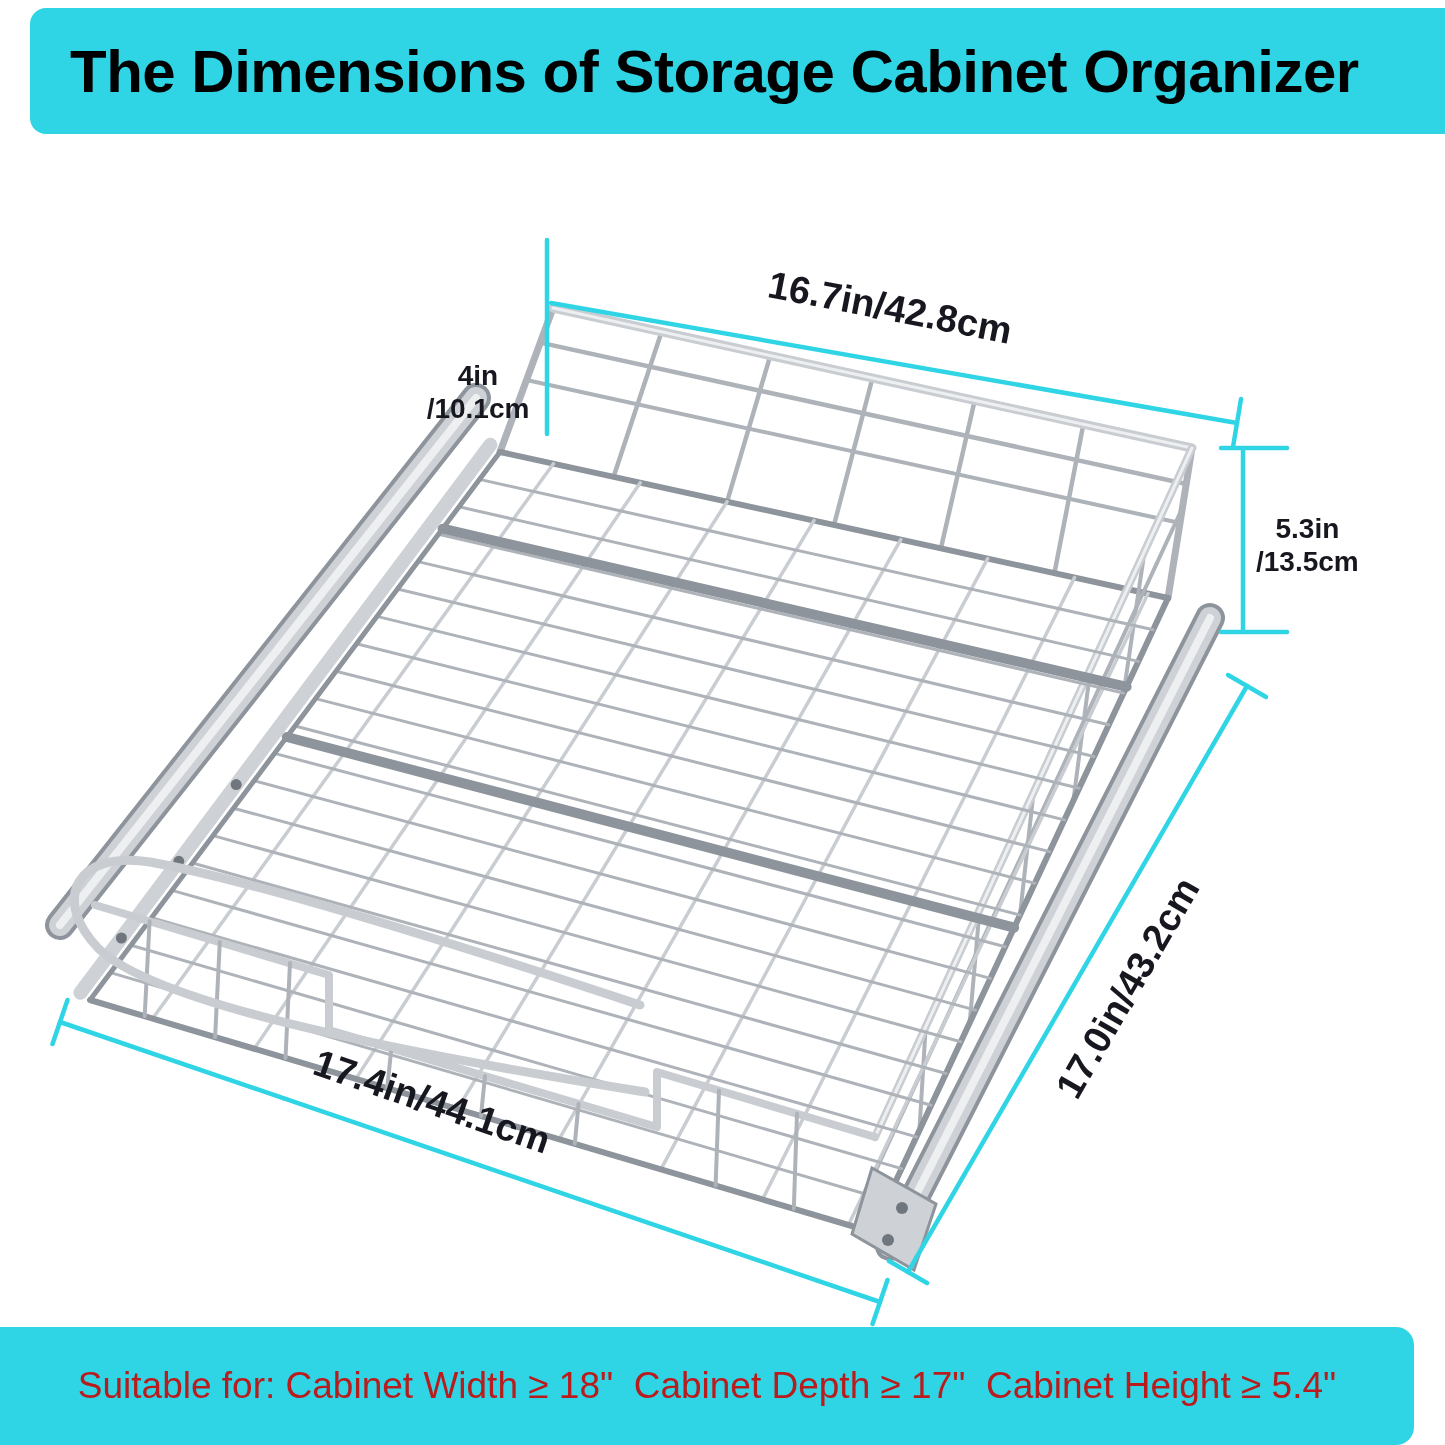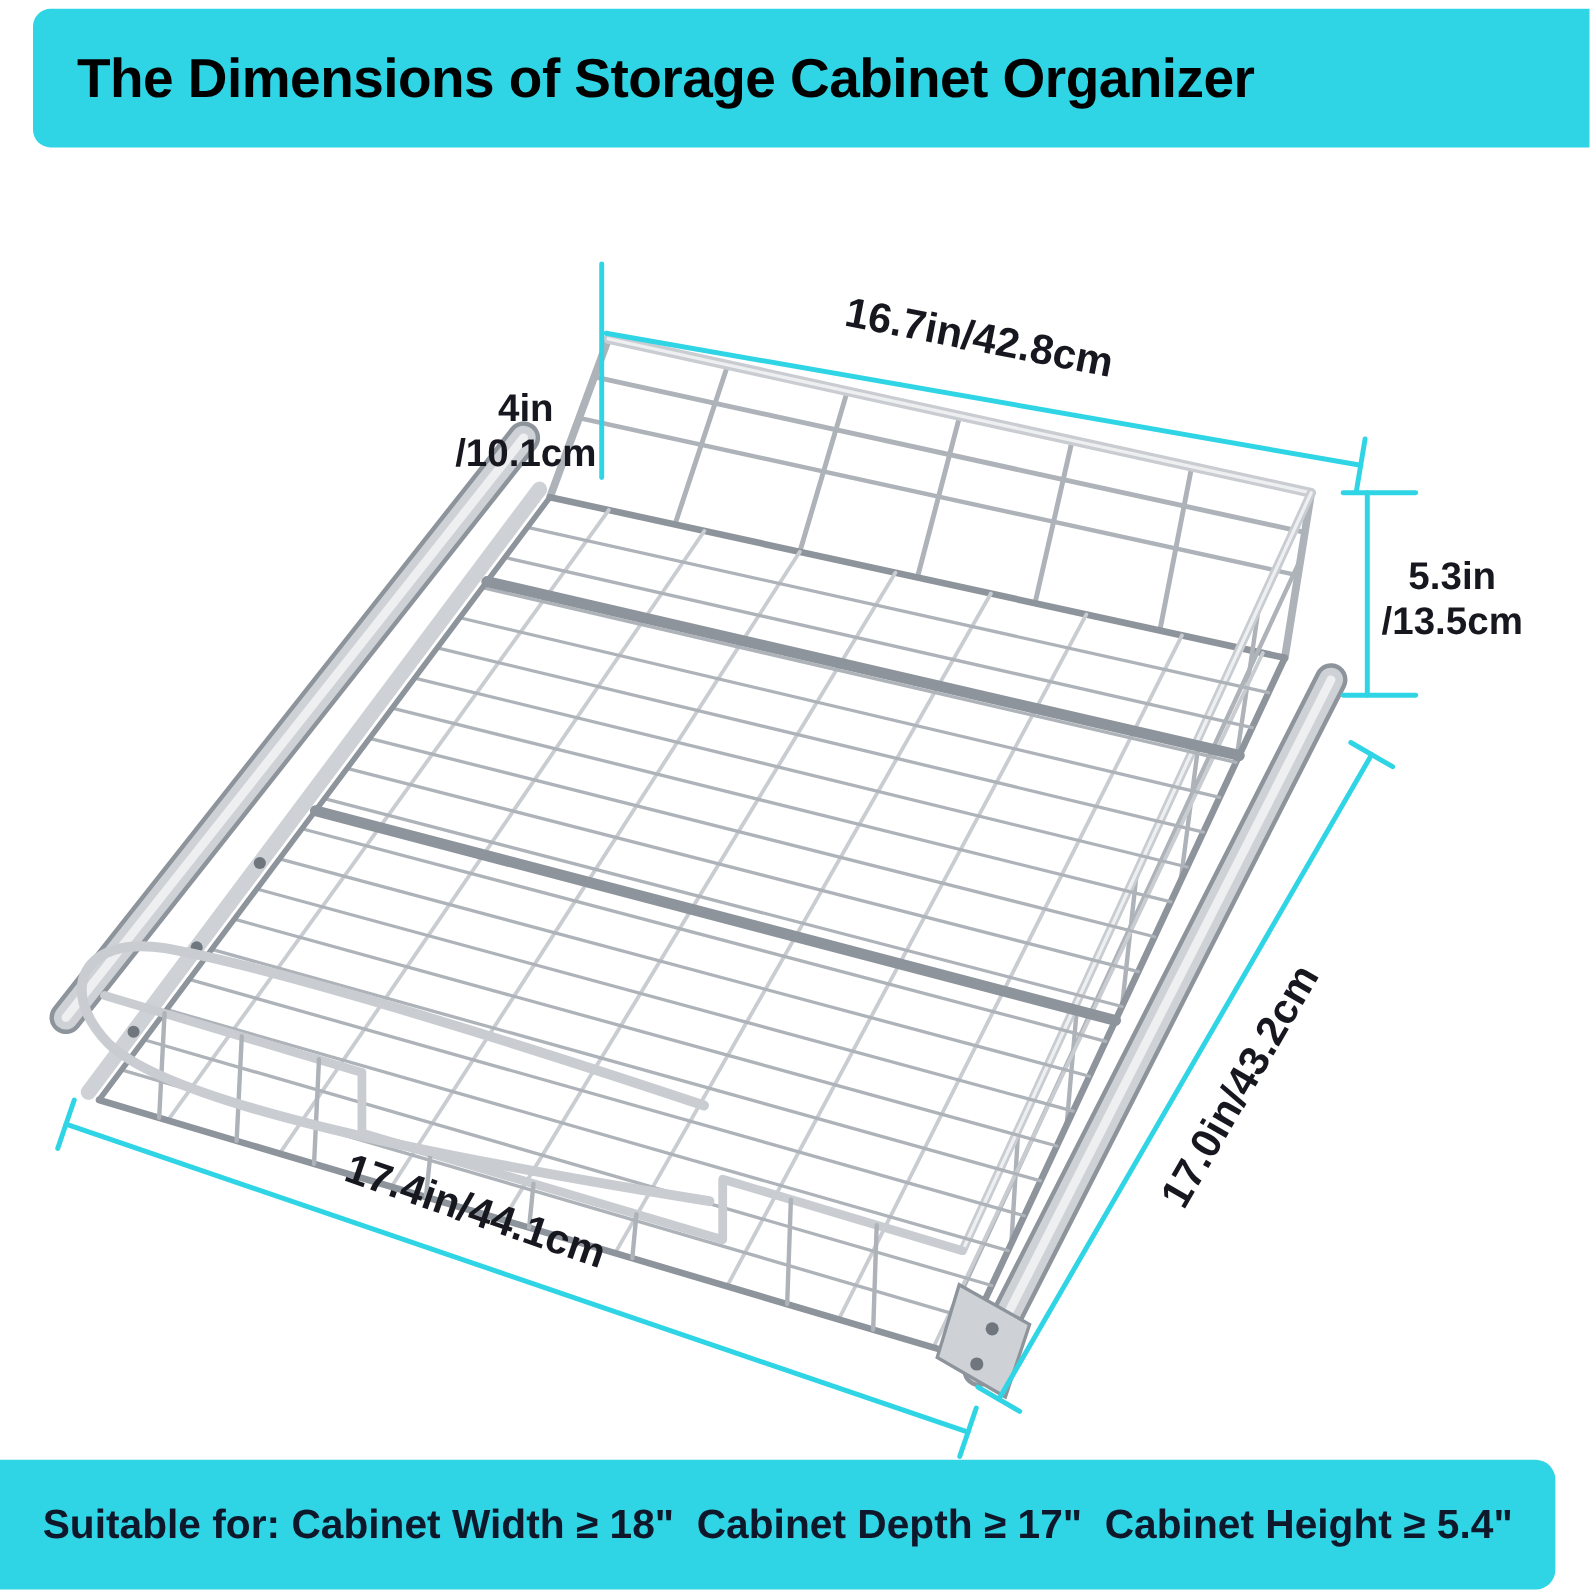--- a/index.html
+++ b/index.html
@@ -3,26 +3,26 @@
 <meta charset="utf-8">
 <style>
   html,body{margin:0;padding:0}
   body{
     width:1445px;height:1445px;position:relative;overflow:hidden;
     background:#ffffff;
     font-family:"Liberation Sans", sans-serif;
   }
   .banner{position:absolute;background:var(--accent,#30d5e5)}
   #topbanner{left:30px;top:8px;width:1415px;height:126px;border-radius:16px 0 0 16px;display:flex;align-items:center}
-  #title{padding-left:40px;font-size:50px;font-weight:800;color:#000;letter-spacing:-0.5px;white-space:nowrap}
+  #title{padding-left:40px;font-size:60px;font-weight:800;color:#000;letter-spacing:-0.5px;white-space:nowrap}
   #footbanner{left:0;top:1327px;width:1414px;height:118px;border-radius:0 18px 18px 0;display:flex;align-items:center;justify-content:center}
-  #foottext{font-size:37px;font-weight:700;color:#0f172a;white-space:pre;letter-spacing:0}
+  #foottext{font-size:37px;font-weight:400;color:#b91c1c;white-space:pre;letter-spacing:0}
   #figure-svg{position:absolute;left:0;top:0}
   .dim{position:absolute;color:var(--ink,#17181f);font-size:38px;font-weight:600;white-space:nowrap}
-  .dim.two{font-size:35px;line-height:1.18;text-align:center}
+  .dim.two{font-size:28px;line-height:1.18;text-align:center}
   #dimTop{left:890px;top:308px;transform:translate(-50%,-50%) rotate(11deg)}
   #dimRail{left:478px;top:392px;transform:translate(-50%,-50%)}
   #dimHeight{left:1256px;top:545px;transform:translate(0,-50%);text-align:center}
   #dimDepth{left:1128px;top:988px;transform:translate(-50%,-50%) rotate(-60deg)}
   #dimBottom{left:432px;top:1102px;transform:translate(-50%,-50%) rotate(19deg)}
 </style>
 </head>
 <body>
 
 <div>

